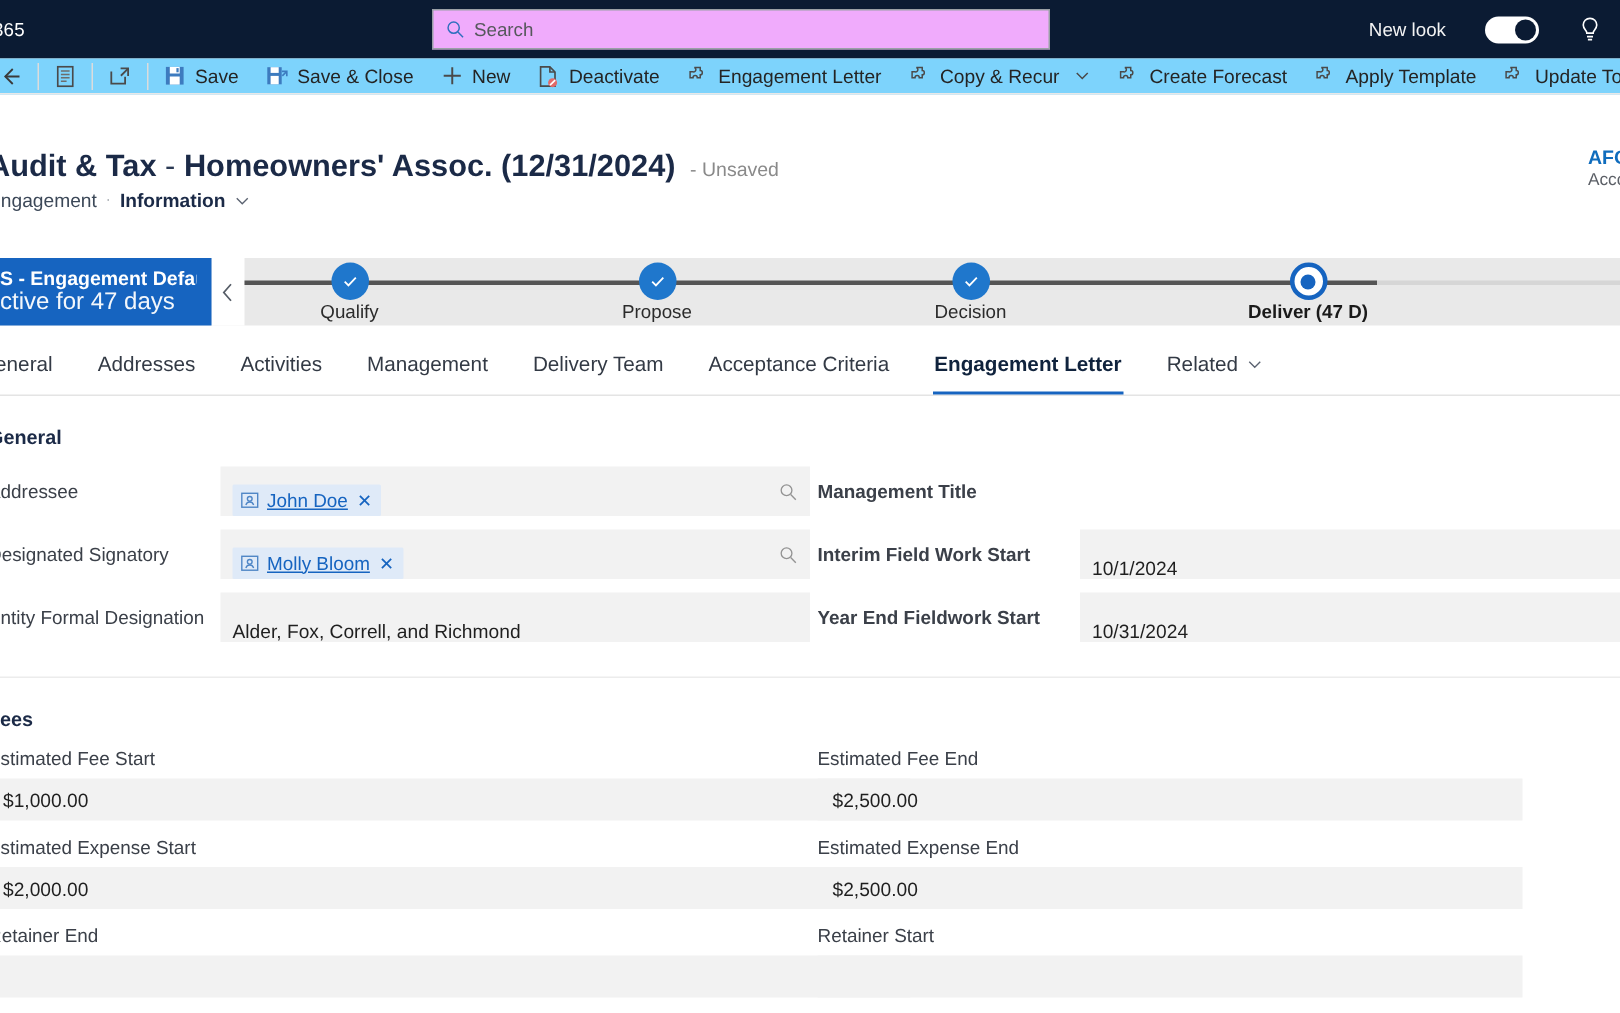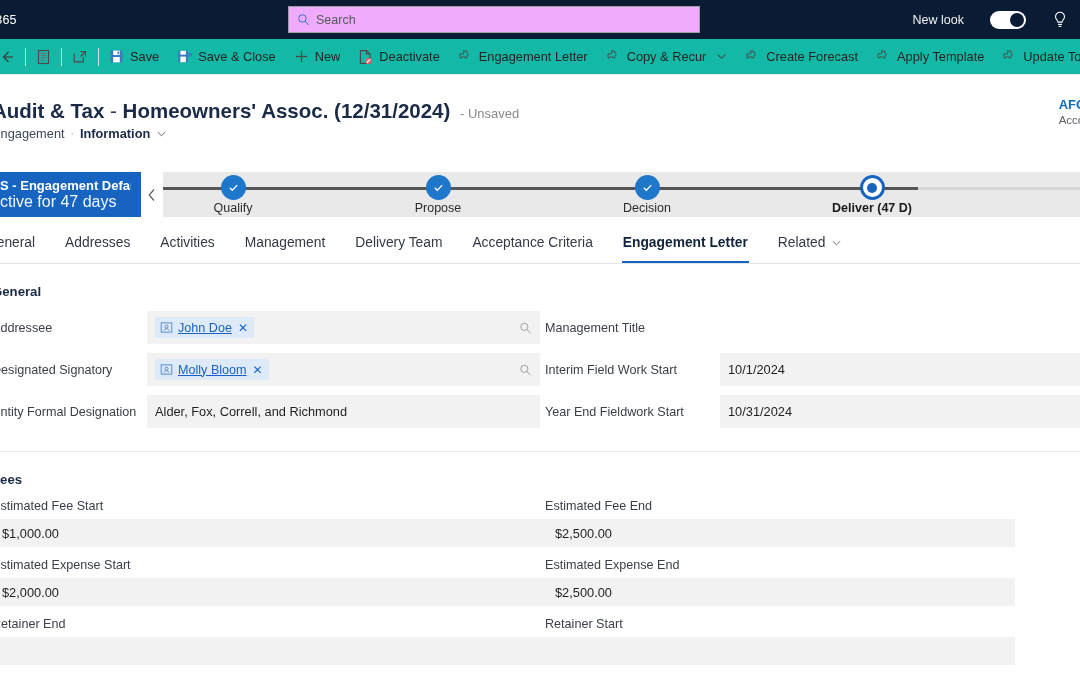--- a/index.html
+++ b/index.html
@@ -41,22 +41,22 @@
     background: #ffffff; position: relative; flex: none;
   }
   .toggle .knob {
     position: absolute; right: 2px; top: 2px; width: 14px; height: 14px;
     border-radius: 50%; background: #0b1b33;
   }
   .bulb-ico { width: 16px; height: 18px; flex: none; }
 
   
   .cmdbar {
-    position: absolute; left: 0; top: 39px; width: 1080px; height: 36px;
-    background: #14b8a6;
+    position: absolute; left: 0; top: 39px; width: 1080px; height: 24px;
+    background: #7dd3fc;
     border-bottom: 1px solid #e8e8e8;
     display: flex; align-items: center;
     white-space: nowrap; overflow: hidden;
   }
   .cmd {
     display: inline-flex; align-items: center; gap: 6px;
     height: 30px; padding: 0 9px; flex: none;
     font-size: 12.8px; color: #242424; cursor: default;
   }
   .cmd.icon-only { padding: 0 9px; }
@@ -184,24 +184,24 @@
   
   .frow-h {
     display: flex; align-items: center; height: 33px; margin-bottom: 9px;
   }
   .frow-h .flabel {
     width: 155px; flex: none; font-size: 12.6px; color: #3b4049;
     margin-left: -8px; white-space: nowrap;
   }
   .frow-h .fctrl {
     flex: 1; height: 33px; background: #f2f2f2;
-    display: flex; align-items: center; padding: 0 8px;
+    display: flex; align-items: flex-end; padding: 0 8px;
     font-size: 12.8px; color: #1f1f1f; position: relative;
   }
-  .col.right .frow-h .flabel { width: 175px; margin-left: 0; }
+  .col.right .frow-h .flabel { width: 175px; margin-left: 0; font-weight: bold; }
 
   
   .frow-v { margin-bottom: 11px; }
   .frow-v .flabel {
     font-size: 12.6px; color: #3b4049; margin-bottom: 6px; margin-left: -8px;
     white-space: nowrap;
   }
   .frow-v .fctrl {
     height: 28px; background: #f2f2f2; display: flex; align-items: center;
     padding: 0 10px; font-size: 12.8px; color: #1f1f1f; margin-left: -8px;

